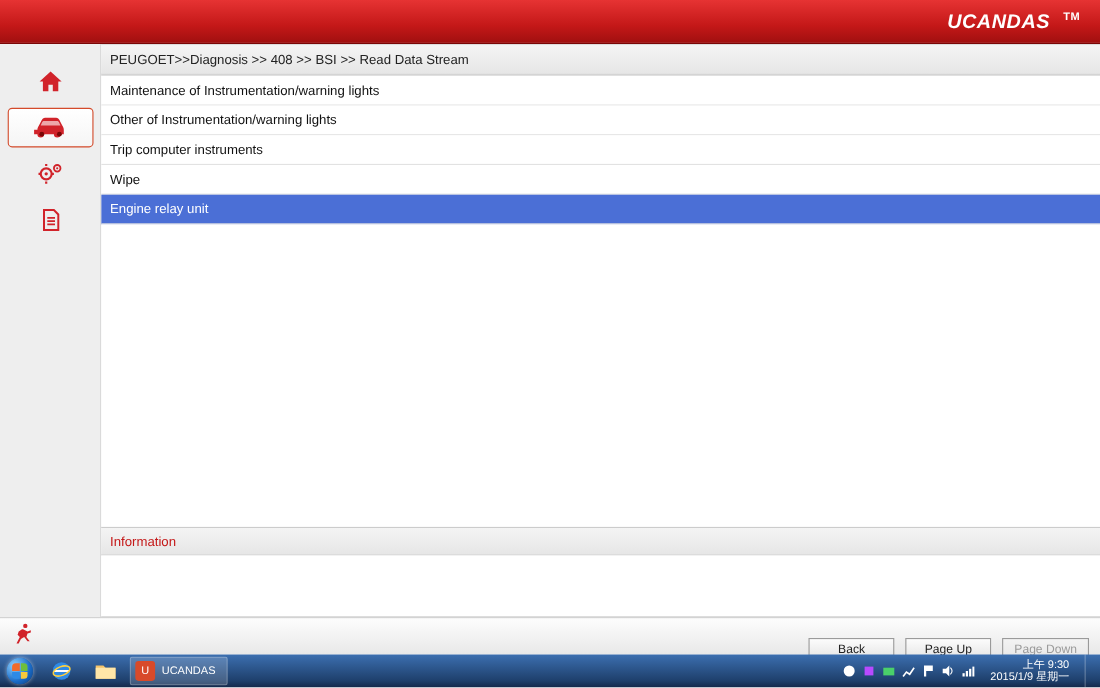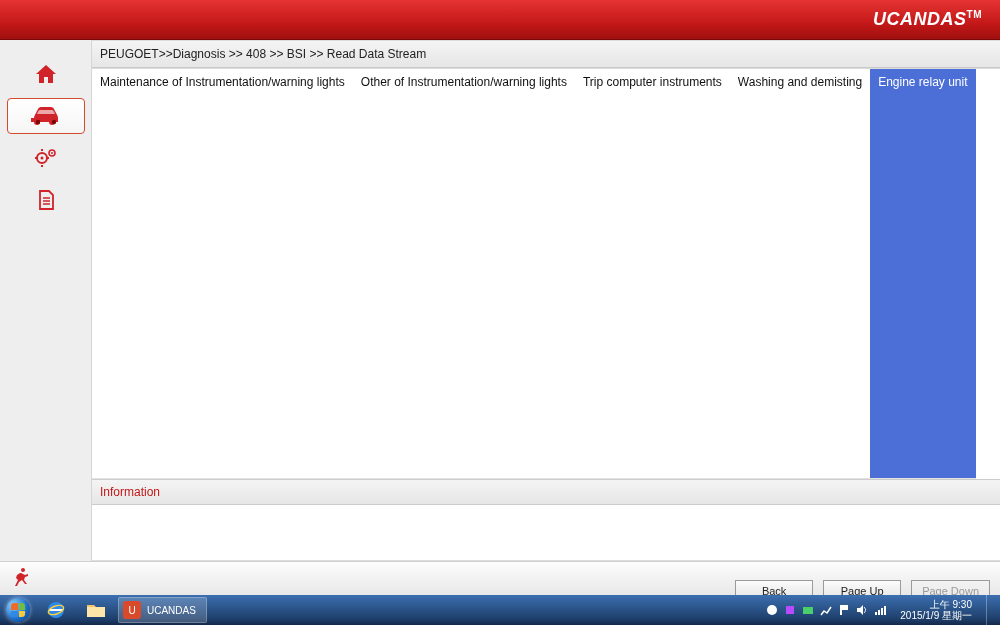--- a/index.html
+++ b/index.html
@@ -8,21 +8,21 @@
 
 
 .top-banner {
   height: 40px;
   background: linear-gradient(to bottom, #e63333 0%, #c41818 60%, #a00f0f 100%);
   border-bottom: 1px solid #7a0606;
   display: flex; align-items: center; justify-content: flex-end;
   padding-right: 18px;
 }
 .brand { color: #fff; font-weight: bold; font-style: italic; font-size: 18px; letter-spacing: 0.5px; }
-.brand sup { font-size: 10px; font-style: normal; vertical-align: super; }
+.brand sup { font-size: 10px; font-style: normal; vertical-align: super; margin-left: 12px; }
 
 
 .app-body { flex: 1; display: flex; background: #fff; min-height: 0; }
 .sidebar {
   width: 92px;
   background: #eeeeee;
   border-right: 1px solid #d7d7d7;
   display: flex; flex-direction: column; align-items: center;
   padding-top: 16px; gap: 6px;
 }
@@ -42,21 +42,21 @@
 .content { flex: 1; display: flex; flex-direction: column; min-width: 0; }
 
 .breadcrumb {
   background: linear-gradient(to bottom, #f4f4f4, #e6e6e6);
   border-top: 1px solid #dcdcdc;
   border-bottom: 1px solid #c9c9c9;
   font-size: 12px; font-weight: normal; color: #222;
   padding: 6px 8px;
 }
 
-.list { flex: 1; overflow: hidden; display: flex; flex-direction: row; border-top: 1px solid #ddd; justify-content: flex-end; }
+.list { flex: 1; overflow: hidden; display: flex; flex-direction: column; border-top: 1px solid #ddd; justify-content: flex-end; }
 .list-item {
   font-size: 12px; color: #111;
   padding: 6px 8px;
   border-bottom: 1px solid #e2e2e2;
   background: #fff;
   cursor: pointer;
 }
 .list-item.selected { background: #4b6fd6; color: #fff; }
 .list-filler { flex: 1; background: #fff; }
 
@@ -173,21 +173,21 @@
     </div>
   </div>
 
   <div class="content">
     <div class="breadcrumb">PEUGOET&gt;&gt;Diagnosis &gt;&gt; 408 &gt;&gt; BSI &gt;&gt; Read Data Stream</div>
 
     <div class="list">
       <div class="list-item">Maintenance of Instrumentation/warning lights</div>
       <div class="list-item">Other of Instrumentation/warning lights</div>
       <div class="list-item">Trip computer instruments</div>
-      <div class="list-item">Washing and demisting</div>
+      <div class="list-item">Wipe</div>
       <div class="list-item selected">Engine relay unit</div>
       <div class="list-filler"></div>
     </div>
 
     <div class="info-header">Information</div>
     <div class="info-body"></div>
   </div>
 </div>
 
 <div class="bottom-bar">

